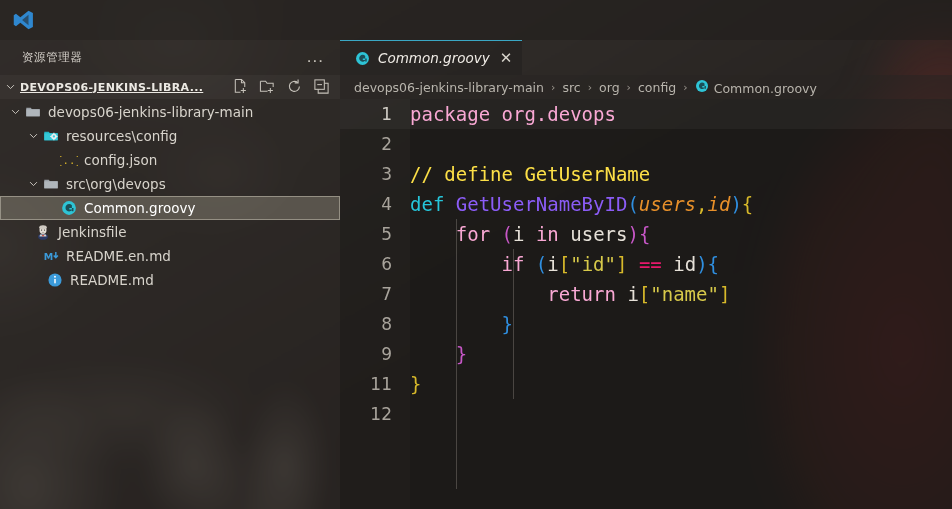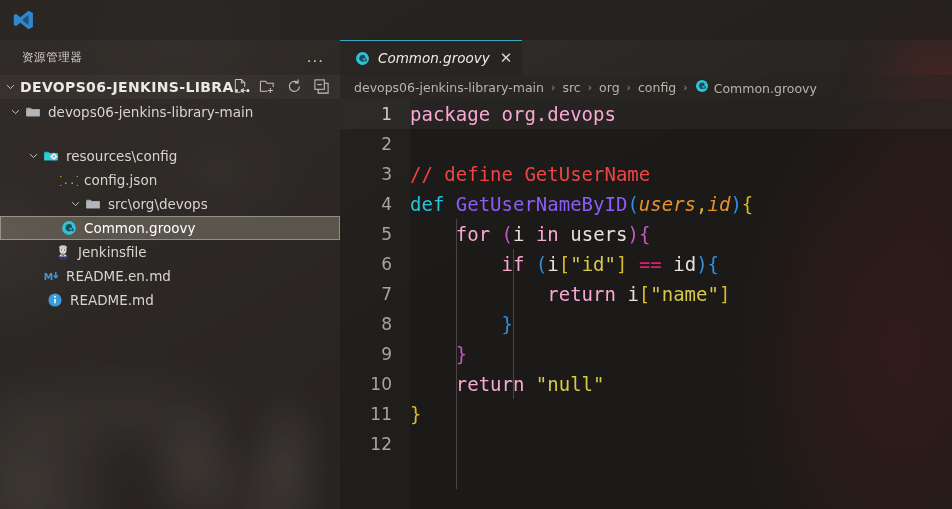--- a/index.html
+++ b/index.html
@@ -75,23 +75,24 @@
     cursor: pointer; user-select: none;
   }
 
   
   .root-row {
     position: relative; height: 24px; display: flex; align-items: center;
     background: rgba(255,255,255,0.035);
   }
   .root-chevron { width: 20px; text-align: center; color: #cdc9c2; }
   .root-name {
-    font-size: 14px; font-weight: bold; letter-spacing: .35px; color: #ecE9e3;
+    font-size: 11px; font-weight: bold; letter-spacing: .35px; color: #ecE9e3;
     font-family: "DejaVu Sans", sans-serif;
     white-space: nowrap;
+    text-decoration: underline;
   }
   .root-actions {
     position: absolute; right: 10px; top: 3px;
     display: flex; gap: 10px; align-items: center;
   }
   .root-actions .ico { width: 17px; height: 17px; cursor: pointer; }
 
   
   .tree { margin-top: 1px; }
   .row {
@@ -177,21 +178,21 @@
 
   
   .guide {
     position: absolute; width: 1px;
     background: rgba(160,155,146,0.35);
   }
 
   
   .kw      { color: #f9a8d4; }   
   .kw2     { color: #26c6da; }   
-  .cmt     { color: #ef4444; }
+  .cmt     { color: #fde047; }
   .fn      { color: #8b5cf6; }
   .param   { color: #e8902a; font-style: italic; }
   .str     { color: #d7c94a; }
   .var     { color: #e6e1d8; }
   .op      { color: #e6186b; }
   .b-blue  { color: #2f8fe0; }
   .b-gold  { color: #d7b92a; }
   .b-pink  { color: #c757c7; }
 </style>
 </head>
@@ -262,21 +263,21 @@
               <path d="M3 6 L8 11 L13 6" fill="none" stroke="#cdc9c2" stroke-width="1.4"></path>
             </svg></span>
           <span class="ficon">
             <svg width="16" height="16" viewBox="0 0 20 20">
               <path d="M1.6 4.6h5.6l1.5 2h9.7v8.8H1.6z" fill="#9aa0a6"></path>
               <path d="M1.6 6.6h16.8v8.8H1.6z" fill="#b0b6bb"></path>
             </svg>
           </span>
           <span class="label">devops06-jenkins-library-main</span>
         </div>
-        <div class="row" style="padding-left: 26px; margin-top: 20px;">
+        <div class="row" style="padding-left: 26px;">
           <span class="twisty "><svg width="11" height="11" viewBox="0 0 16 16">
               <path d="M3 6 L8 11 L13 6" fill="none" stroke="#cdc9c2" stroke-width="1.4"></path>
             </svg></span>
           <span class="ficon">
             <svg width="16" height="16" viewBox="0 0 20 20">
               <path d="M1.6 4.6h5.6l1.5 2h9.7v8.8H1.6z" fill="#21b5c4"></path>
               <path d="M1.6 6.6h16.8v8.8H1.6z" fill="#35c9d8"></path>
               <circle cx="13.6" cy="10.6" r="3.4" fill="#e9eef0"></circle>
               <circle cx="13.6" cy="10.6" r="1.4" fill="#35c9d8"></circle>
               <g fill="#e9eef0">
@@ -291,21 +292,21 @@
         </div>
         <div class="row" style="padding-left: 44px;">
           <span class="twisty empty"></span>
           <span class="ficon">
             <svg width="18" height="16" viewBox="0 0 22 18">
               <text x="11" y="14" font-family="DejaVu Sans Mono, monospace" font-size="13" fill="#d4b02a" text-anchor="middle">{..}</text>
             </svg>
           </span>
           <span class="label">config.json</span>
         </div>
-        <div class="row" style="padding-left: 26px; margin-left: 42px;">
+        <div class="row" style="padding-left: 26px;">
           <span class="twisty "><svg width="11" height="11" viewBox="0 0 16 16">
               <path d="M3 6 L8 11 L13 6" fill="none" stroke="#cdc9c2" stroke-width="1.4"></path>
             </svg></span>
           <span class="ficon">
             <svg width="16" height="16" viewBox="0 0 20 20">
               <path d="M1.6 4.6h5.6l1.5 2h9.7v8.8H1.6z" fill="#9aa0a6"></path>
               <path d="M1.6 6.6h16.8v8.8H1.6z" fill="#b0b6bb"></path>
             </svg>
           </span>
           <span class="label">src\org\devops</span>
@@ -313,21 +314,21 @@
         <div class="row selected" style="padding-left: 44px;">
           <span class="twisty empty"></span>
           <span class="ficon">
             <svg width="16" height="16" viewBox="0 0 20 20">
               <circle cx="10" cy="10" r="8.6" fill="#2ec4d6"></circle>
               <path d="M13.6 6.6 A4.6 4.6 0 1 0 14.2 12 L10.4 12 L10.4 9.9 L15.6 9.9 L15.6 14 L13.6 14 Z" fill="#1b4f58"></path>
             </svg>
           </span>
           <span class="label">Common.groovy</span>
         </div>
-        <div class="row" style="padding-left: 38px;">
+        <div class="row" style="padding-left: 18px;">
           <span class="twisty empty"></span>
           <span class="ficon">
             <svg width="16" height="16" viewBox="0 0 20 20">
               <ellipse cx="10" cy="15.8" rx="6.2" ry="4" fill="#2b3a66"></ellipse>
               <path d="M6.4 13.2h7.2l.8 2.4H5.6z" fill="#d6d2cb"></path>
               <ellipse cx="10" cy="7.6" rx="4.4" ry="5" fill="#e4ded6"></ellipse>
               <ellipse cx="10" cy="4.2" rx="4.7" ry="2.6" fill="#cfcac2"></ellipse>
               <circle cx="8.2" cy="7.6" r=".75" fill="#33302c"></circle>
               <circle cx="11.9" cy="7.6" r=".75" fill="#33302c"></circle>
               <path d="M8.7 10.6q1.3.9 2.6 0" stroke="#8b867e" stroke-width=".8" fill="none"></path>
@@ -397,21 +398,20 @@
       <div class="lines" id="lines">
           <div class="cline current"><span class="ln">1</span><span class="ctext"><span class="kw">package org.devops</span></span></div>
           <div class="cline"><span class="ln">2</span><span class="ctext"></span></div>
           <div class="cline"><span class="ln">3</span><span class="ctext"><span class="cmt">// define GetUserName</span></span></div>
           <div class="cline"><span class="ln">4</span><span class="ctext"><span class="kw2">def</span> <span class="fn">GetUserNameByID</span><span class="b-blue">(</span><span class="param">users</span><span class="b-gold">,</span><span class="param">id</span><span class="b-blue">)</span><span class="b-gold">{</span></span></div>
           <div class="cline"><span class="ln">5</span><span class="ctext">    <span class="kw">for</span> <span class="b-pink">(</span><span class="var">i</span> <span class="kw">in</span> <span class="var">users</span><span class="b-pink">)</span><span class="b-pink">{</span></span></div>
           <div class="cline"><span class="ln">6</span><span class="ctext">        <span class="kw">if</span> <span class="b-blue">(</span><span class="var">i</span><span class="b-gold">[</span><span class="str">"id"</span><span class="b-gold">]</span> <span class="op">==</span> <span class="var">id</span><span class="b-blue">)</span><span class="b-blue">{</span></span></div>
           <div class="cline"><span class="ln">7</span><span class="ctext">            <span class="kw">return</span> <span class="var">i</span><span class="b-gold">[</span><span class="str">"name"</span><span class="b-gold">]</span></span></div>
           <div class="cline"><span class="ln">8</span><span class="ctext">        <span class="b-blue">}</span></span></div>
           <div class="cline"><span class="ln">9</span><span class="ctext">    <span class="b-pink">}</span></span></div>
-          <div class="cline"><span class="ln">10</span><span class="ctext">    <span class="kw">return</span> <span class="str">"null"</span></span></div>
           <div class="cline"><span class="ln">11</span><span class="ctext"><span class="b-gold">}</span></span></div>
           <div class="cline"><span class="ln">12</span><span class="ctext"></span></div>
         </div>
     <div class="guide" style="left: 116px; top: 120px; height: 270px;"></div>
         <div class="guide" style="left: 173px; top: 150px; height: 150px;"></div>
       </div>
   </div>
 </div>
 
 </body></html>

